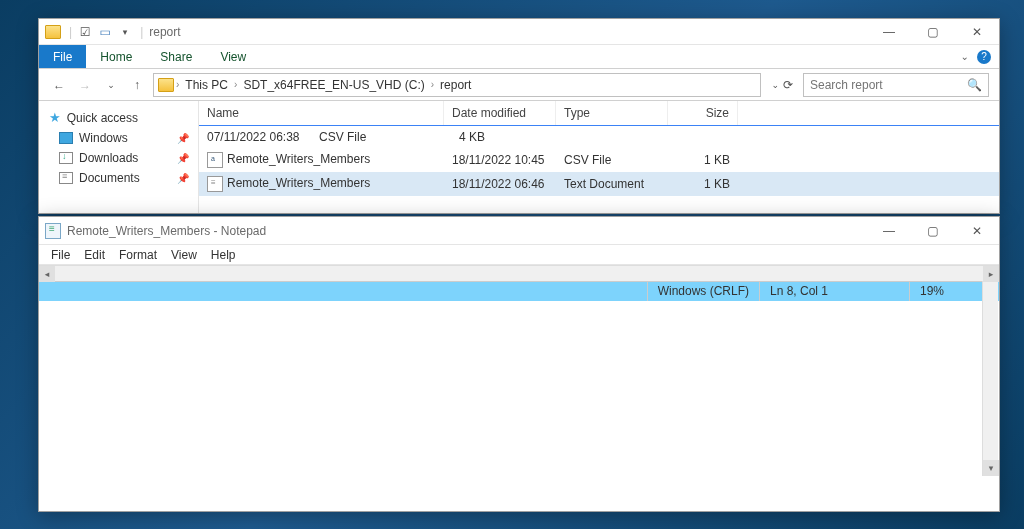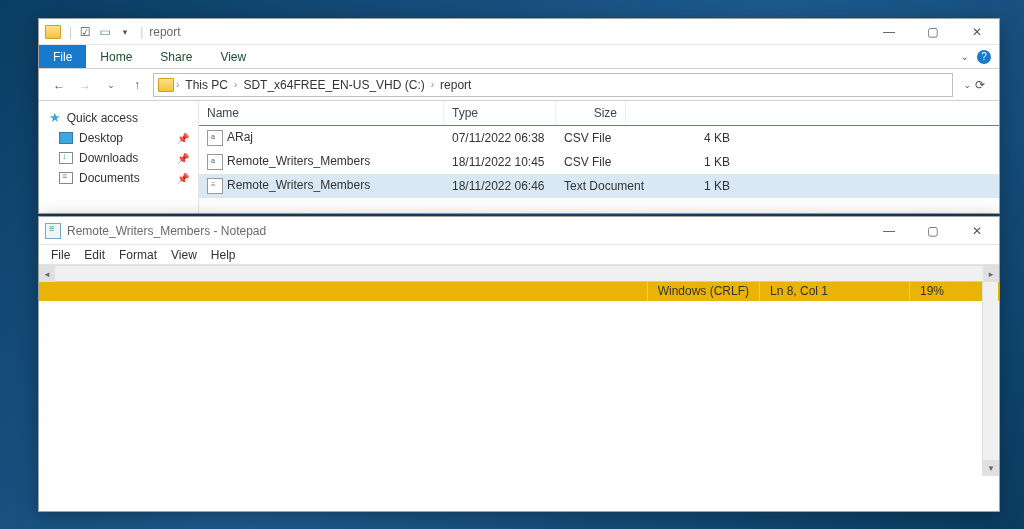--- a/index.html
+++ b/index.html
@@ -190,21 +190,21 @@
     height:16px; background:#f0f0f0; border-top:1px solid #ddd; position:relative;
   }
   .np-scroll-h .sbtn { position:absolute; top:0; width:16px; height:16px; background:#e0e0e0; display:flex; align-items:center; justify-content:center; font-size:9px; color:#666;}
   .np-scroll-h .sbtn.left{left:0;} .np-scroll-h .sbtn.right{right:0;}
   .np-scroll-v {
     position:absolute; right:1px; top:49px; bottom:35px; width:16px; background:#f0f0f0; border-left:1px solid #ddd;
   }
   .np-scroll-v .sbtn{position:absolute; left:0; width:16px; height:16px; background:#e0e0e0; display:flex; align-items:center; justify-content:center; font-size:9px; color:#666;}
   .np-scroll-v .sbtn.up{top:0;} .np-scroll-v .sbtn.down{bottom:0;}
   .np-status {
-    height:20px; background:#eab308; border-top:1px solid #ccc; display:flex; font-size:12px; color:#333;
+    height:20px; background:#7dd3fc; border-top:1px solid #ccc; display:flex; font-size:12px; color:#333;
   }
   .np-status > div { padding:2px 10px; border-left:1px solid #ccc;}
   .np-status .spacer{flex:1; border-left:none;}
 </style>
 </head>
 <body>
 
 <div class="window explorer">
   <div class="explorer-titlebar">
     <span class="folder-icon-small"></span>
@@ -245,54 +245,58 @@
       <span class="crumb">This PC</span>
       <span class="crumb-sep">›</span>
       <span class="crumb">SDT_x64FREE_EN-US_VHD (C:)</span>
       <span class="crumb-sep">›</span>
       <span class="crumb">report</span>
     </div>
     <div class="refresh-group">
       <span style="font-size:9px;">⌄</span>
       <span>⟳</span>
     </div>
+    <div class="search-box">
+      <input placeholder="Search report" style="">
+      <span class="mag">🔍</span>
+    </div>
   </div>
 
   <div class="explorer-body">
     <div class="nav-pane">
       <div class="nav-item">
         <span class="star">★</span>
         <span>Quick access</span>
       </div>
       <div class="nav-item">
         <span class="ico desktop"></span>
-        <span>Desktop</span>
+        <span>Windows</span>
         <span class="pin">📌</span>
       </div>
       <div class="nav-item">
         <span class="ico downloads"></span>
         <span>Downloads</span>
         <span class="pin">📌</span>
       </div>
       <div class="nav-item">
         <span class="ico documents"></span>
         <span>Documents</span>
         <span class="pin">📌</span>
       </div>
     </div>
 
     <div class="file-list">
       <div class="list-header">
         <div class="col-name">Name</div>
+        <div class="col-date">Date modified</div>
         <div class="col-type">Type</div>
         <div class="col-size">Size</div>
       </div>
       <div class="list-rows" id="list-rows">
           <div class="row">
-            <div class="col-name"><span class="file-ico csv"></span><span>ARaj</span></div>
             <div class="col-date">07/11/2022 06:38</div>
             <div class="col-type">CSV File</div>
             <div class="col-size">4 KB</div>
           </div>
           <div class="row">
             <div class="col-name"><span class="file-ico csv"></span><span>Remote_Writers_Members</span></div>
             <div class="col-date">18/11/2022 10:45</div>
             <div class="col-type">CSV File</div>
             <div class="col-size">1 KB</div>
           </div>

